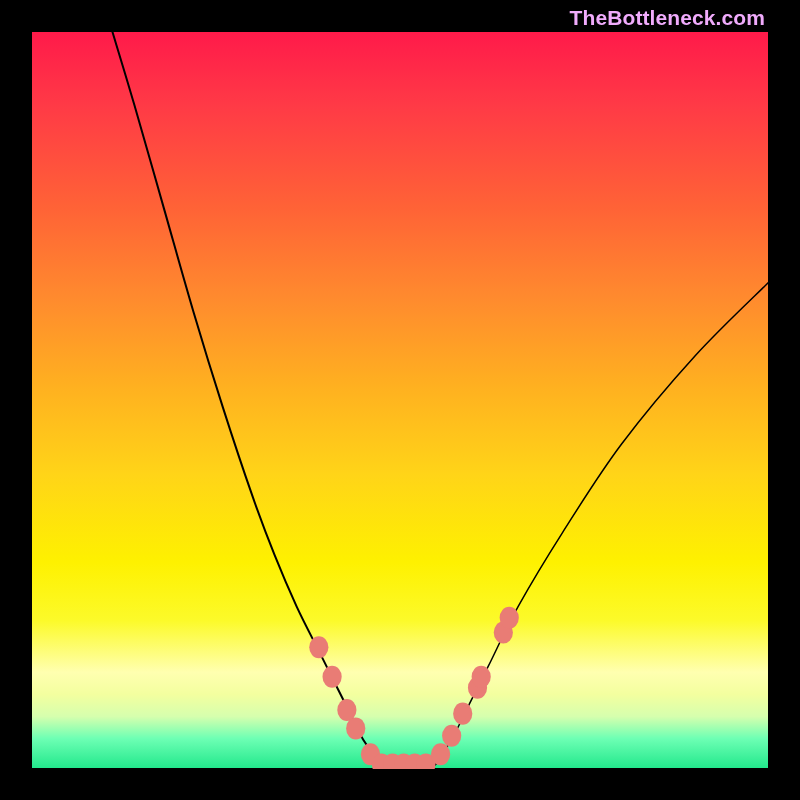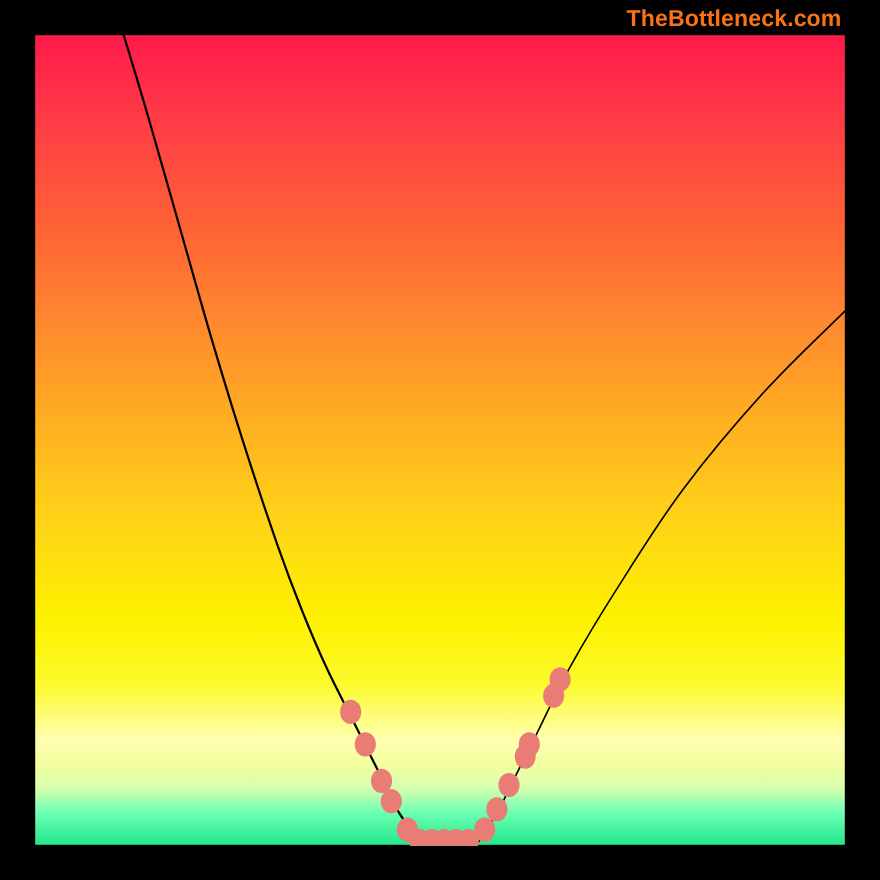--- a/index.html
+++ b/index.html
@@ -35,21 +35,21 @@
       #f3ff9f 90%,
       #d6ffae 93%,
       #6dffb4 96%,
       #23e88c 100%
     );
   }
   .watermark {
     position: absolute;
     right: 35px;
     top: 6px;
-    color: #f97316;
+    color: #f0abfc;
     font: 600 21px Arial, Helvetica, sans-serif;
     letter-spacing: 0.1px;
     user-select: none;
   }
   svg.plot {
     position: absolute;
     left: 31px;
     top: 31px;
     width: 738px;
     height: 738px;

